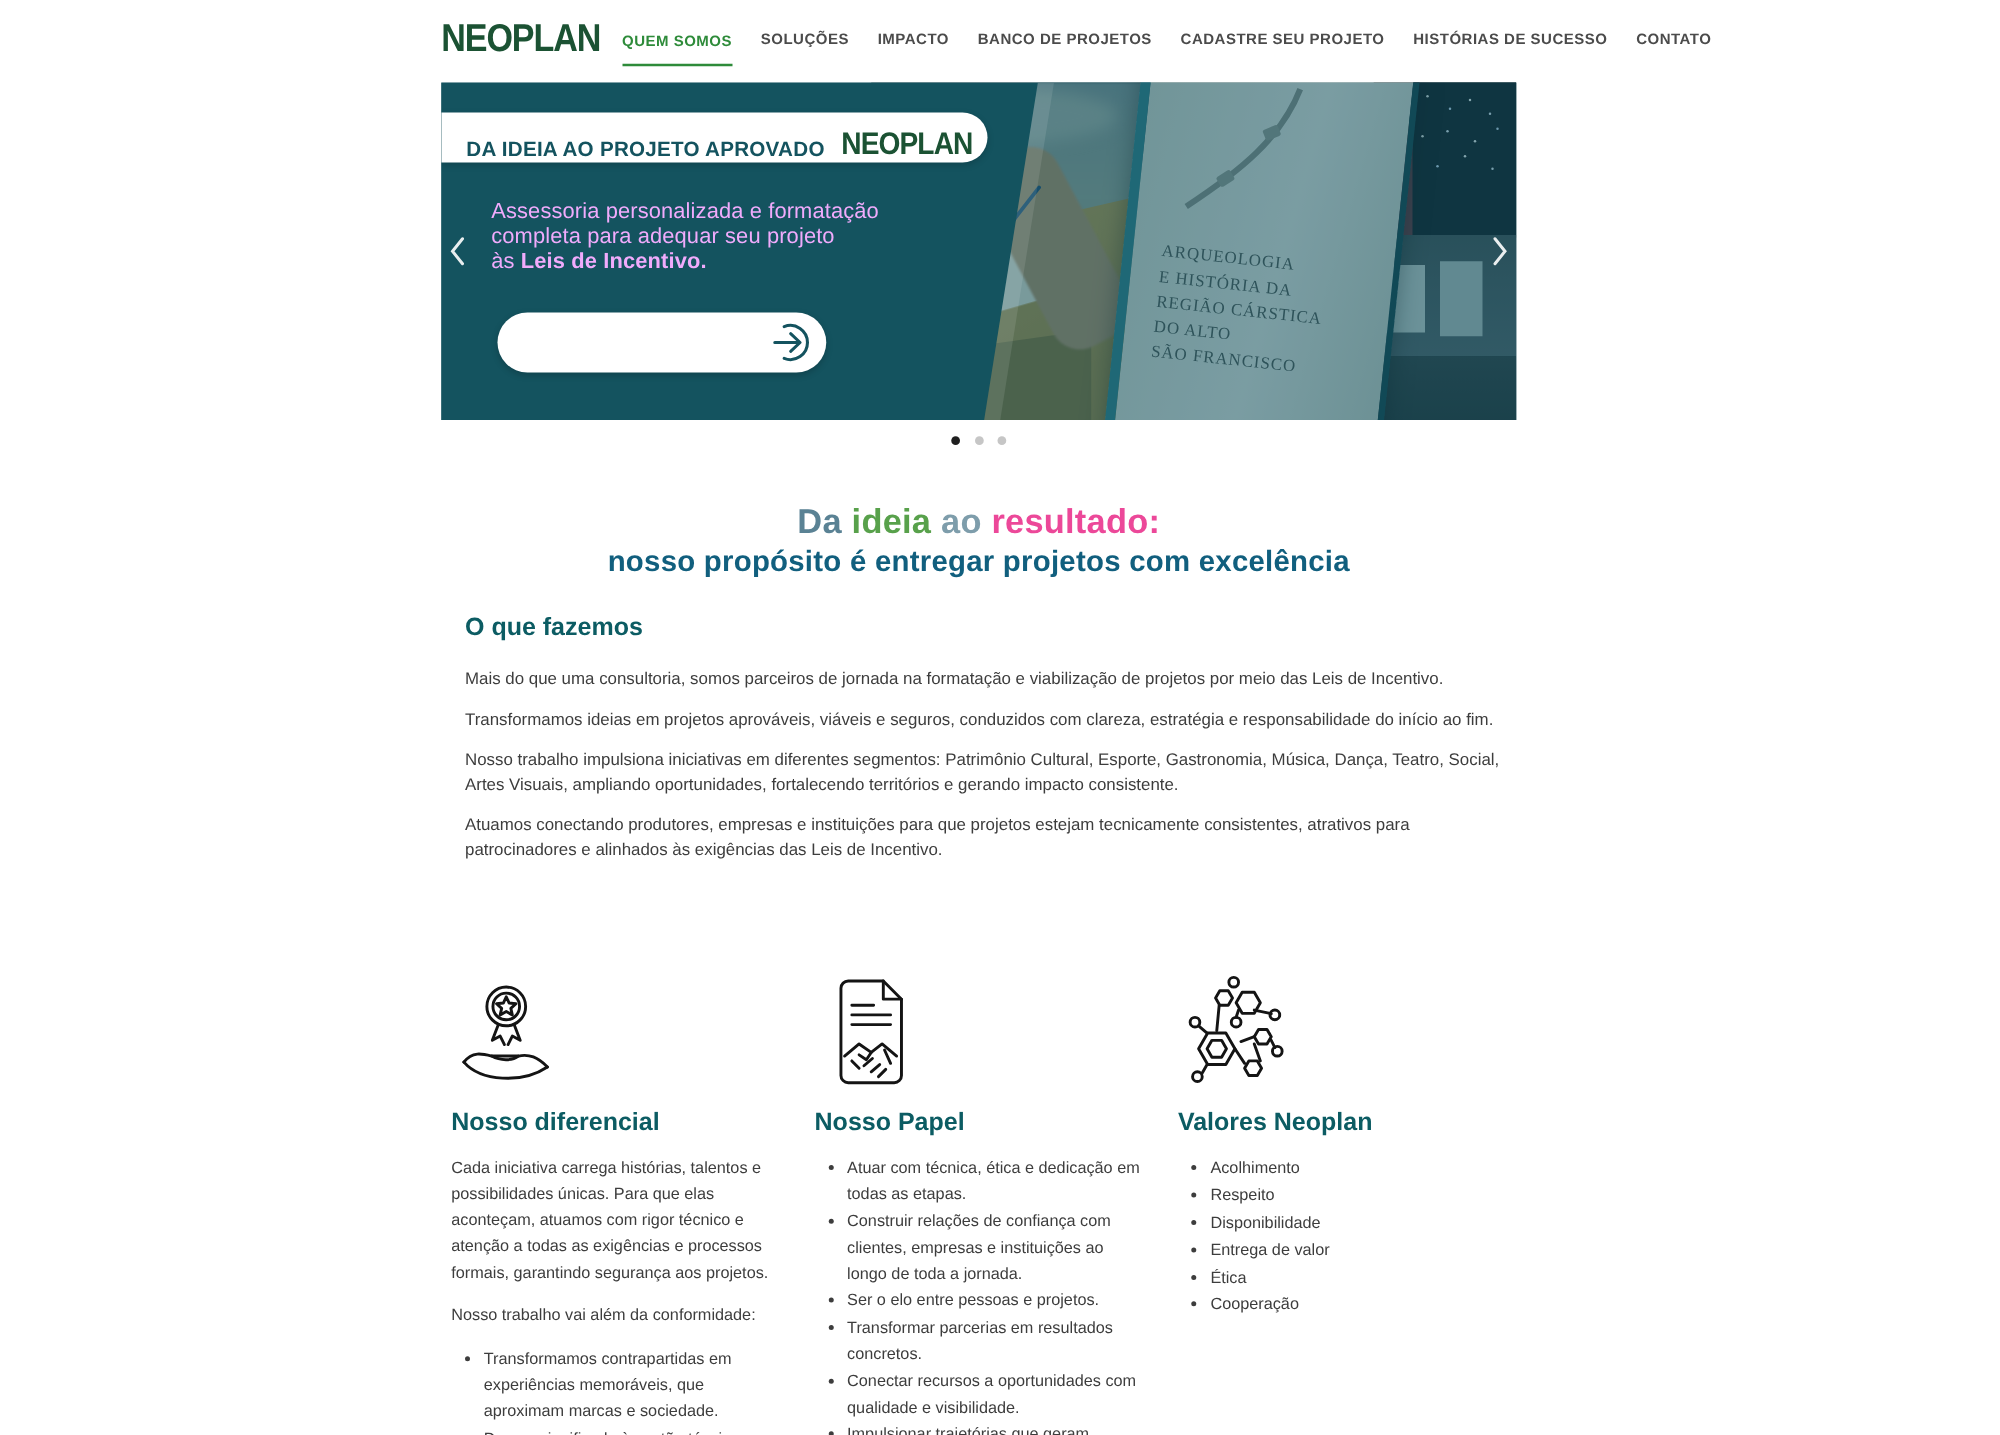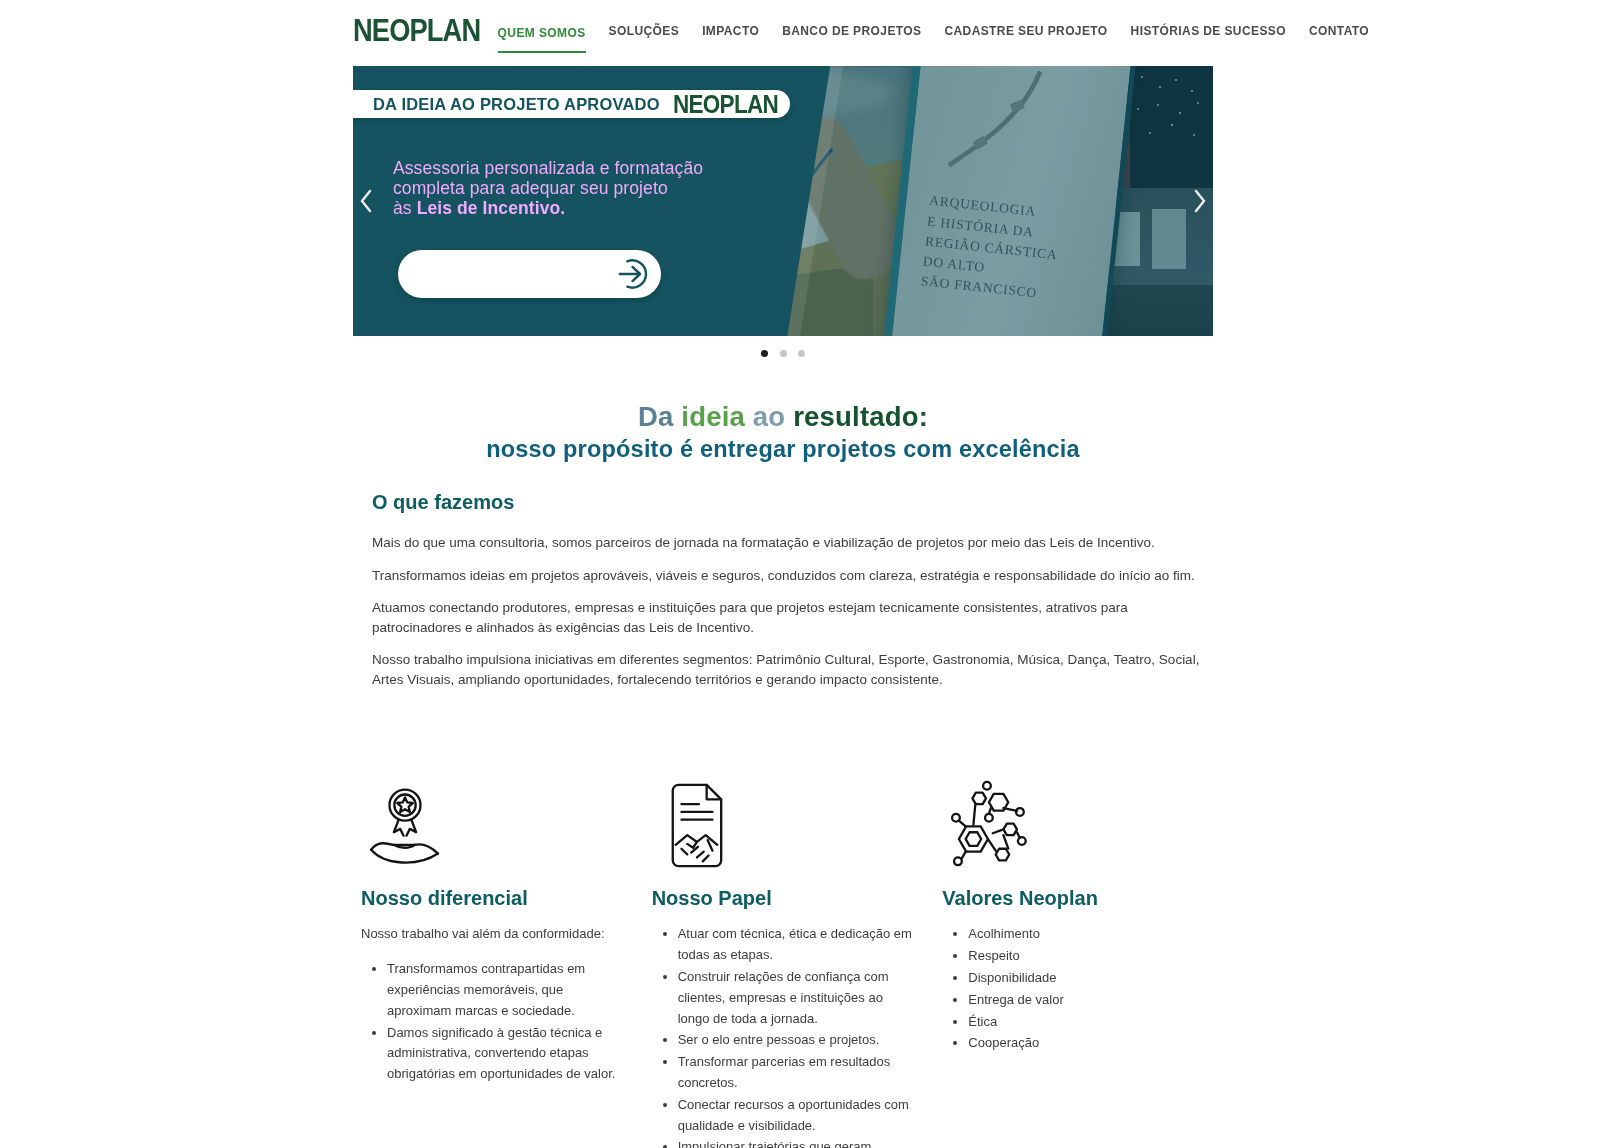--- a/index.html
+++ b/index.html
@@ -52,22 +52,22 @@
   .rope-svg { position:absolute; top:4%; left:6%; width:88%; height:44%; }
   .book-text { position:absolute; left:11%; top:47%; font-family:"Liberation Serif", serif;
     color:#4e5452; font-size:13.5px; line-height:1.5; letter-spacing:.8px; }
   .photo-overlay { position:absolute; inset:0; background:rgba(17,83,97,.52); z-index:1; }
   .teal-panel { position:absolute; inset:0; background:#14535f;
     clip-path:polygon(0 0, 55.5% 0, 50.5% 100%, 0 100%); z-index:2; }
   .teal-edge { position:absolute; inset:0; background:rgba(255,255,255,.10);
     clip-path:polygon(55.5% 0, 57% 0, 52% 100%, 50.5% 100%); z-index:2; }
 
   .hero-content { position:absolute; inset:0; z-index:3; }
-  .hero-badge { position:absolute; left:0; top:24px; height:28px; width:437px; background:#fff;
-    border-radius:0 22px 22px 0; display:flex; align-items:center; padding-left:20px;
+  .hero-badge { position:absolute; left:0; top:24px; height:40px; width:437px; background:#fff;
+    border-radius:0 22px 22px 0; display:flex; align-items:flex-end; padding-left:20px;
     box-shadow:0 2px 6px rgba(0,0,0,.18); }
   .badge-title { font-size:16.5px; font-weight:800; color:#14535f; letter-spacing:.2px; }
   .badge-logo { font-size:25px; font-weight:700; color:#1b5233; letter-spacing:-.8px; margin-left:13px;
     transform:scaleX(.9); transform-origin:left center; }
   .hero-copy { position:absolute; left:40px; top:92px; color:#f0abfc; font-size:17.5px;
     line-height:20px; font-weight:500; letter-spacing:.1px; }
   .hero-copy b { font-weight:800; }
   .hero-cta { position:absolute; left:45px; top:184px; width:263px; height:48px; background:#fff;
     border:none; border-radius:24px; display:flex; align-items:center; padding:0 12px 0 22px;
     cursor:pointer; box-shadow:0 2px 6px rgba(0,0,0,.2); }
@@ -79,21 +79,21 @@
 
   .dots { text-align:center; margin-top:7px; }
   .dot { display:inline-block; width:7px; height:7px; border-radius:50%; background:#c6c6c6;
     margin:0 3.5px; cursor:pointer; }
   .dot.active { background:#1f1f1f; }
 
   
   .intro { text-align:center; margin-top:40px; }
   .intro-title { font-size:27.5px; font-weight:700; letter-spacing:.2px; }
   .intro-title .w-da { color:#5a8294; } .intro-title .w-ideia { color:#58a14b; }
-  .intro-title .w-ao { color:#7e9dab; } .intro-title .w-resultado { color:#14532d; }
+  .intro-title .w-ao { color:#7e9dab; } .intro-title .w-resultado { color:#ec4899; }
   .intro-sub { font-size:23.5px; font-weight:700; color:#115f7e; margin-top:3px; letter-spacing:.2px; }
 
   
   .about { padding:0 4px 0 19px; margin-top:28px; }
   .about-heading { font-size:20px; font-weight:600; color:#0c5c63; }
   .about-paras { margin-top:19px; }
   .about-paras p { font-size:13.5px; color:#3d3d3d; line-height:1.45; margin-bottom:13px; }
 
   
   .columns { display:grid; grid-template-columns:repeat(3,1fr); gap:28px; padding:0 8px; margin-top:90px; }
@@ -202,42 +202,43 @@
       <span class="w-da">Da </span><span class="w-ideia">ideia</span><span class="w-ao"> ao </span><span class="w-resultado">resultado:</span>
     </div>
     <div class="intro-sub">nosso propósito é entregar projetos com excelência</div>
   </div>
 
   <div class="about">
     <h2 class="about-heading">O que fazemos</h2>
     <div class="about-paras">
         <p>Mais do que uma consultoria, somos parceiros de jornada na formatação e viabilização de projetos por meio das Leis de Incentivo.</p>
         <p>Transformamos ideias em projetos aprováveis, viáveis e seguros, conduzidos com clareza, estratégia e responsabilidade do início ao fim.</p>
+        <p>Nosso trabalho impulsiona iniciativas em diferentes segmentos: Patrimônio Cultural, Esporte, Gastronomia, Música, Dança, Teatro, Social, Artes Visuais, ampliando oportunidades, fortalecendo territórios e gerando impacto consistente.</p>
         <p>Atuamos conectando produtores, empresas e instituições para que projetos estejam tecnicamente consistentes, atrativos para patrocinadores e alinhados às exigências das Leis de Incentivo.</p>
-        <p>Nosso trabalho impulsiona iniciativas em diferentes segmentos: Patrimônio Cultural, Esporte, Gastronomia, Música, Dança, Teatro, Social, Artes Visuais, ampliando oportunidades, fortalecendo territórios e gerando impacto consistente.</p>
       </div>
   </div>
 
   <div class="columns">
 
     <div class="col">
       <div class="col-icon">
         <svg viewBox="0 0 90 95">
           <circle cx="45" cy="27" r="16"></circle>
           <circle cx="45" cy="27" r="11"></circle>
           <path d="M45,19 L47.4,24.2 L53,24.8 L48.8,28.6 L50,34 L45,31.2 L40,34 L41.2,28.6 L37,24.8 L42.6,24.2 Z"></path>
           <path d="M38.5,42 L33.5,55 L40,51.5 L43.5,58.5"></path>
           <path d="M51.5,42 L56.5,55 L50,51.5 L46.5,58.5"></path>
           <path d="M10,73 C17,64 25,66 33,68 L55,68 C64,66 71,69 79,77"></path>
           <path d="M10,73 C24,89 58,91 79,77"></path>
           <path d="M33,68 C40,72 50,72 55,68"></path>
         </svg>
       </div>
       <h3 class="col-title">Nosso diferencial</h3>
       <div class="col-paras">
+          <p>Cada iniciativa carrega histórias, talentos e possibilidades únicas. Para que elas aconteçam, atuamos com rigor técnico e atenção a todas as exigências e processos formais, garantindo segurança aos projetos.</p>
           <p>Nosso trabalho vai além da conformidade:</p>
         </div>
       <ul class="col-bullets">
           <li>Transformamos contrapartidas em experiências memoráveis, que aproximam marcas e sociedade.</li>
           <li>Damos significado à gestão técnica e administrativa, convertendo etapas obrigatórias em oportunidades de valor.</li>
         </ul>
     </div>
 
     <div class="col">
       <div class="col-icon">

